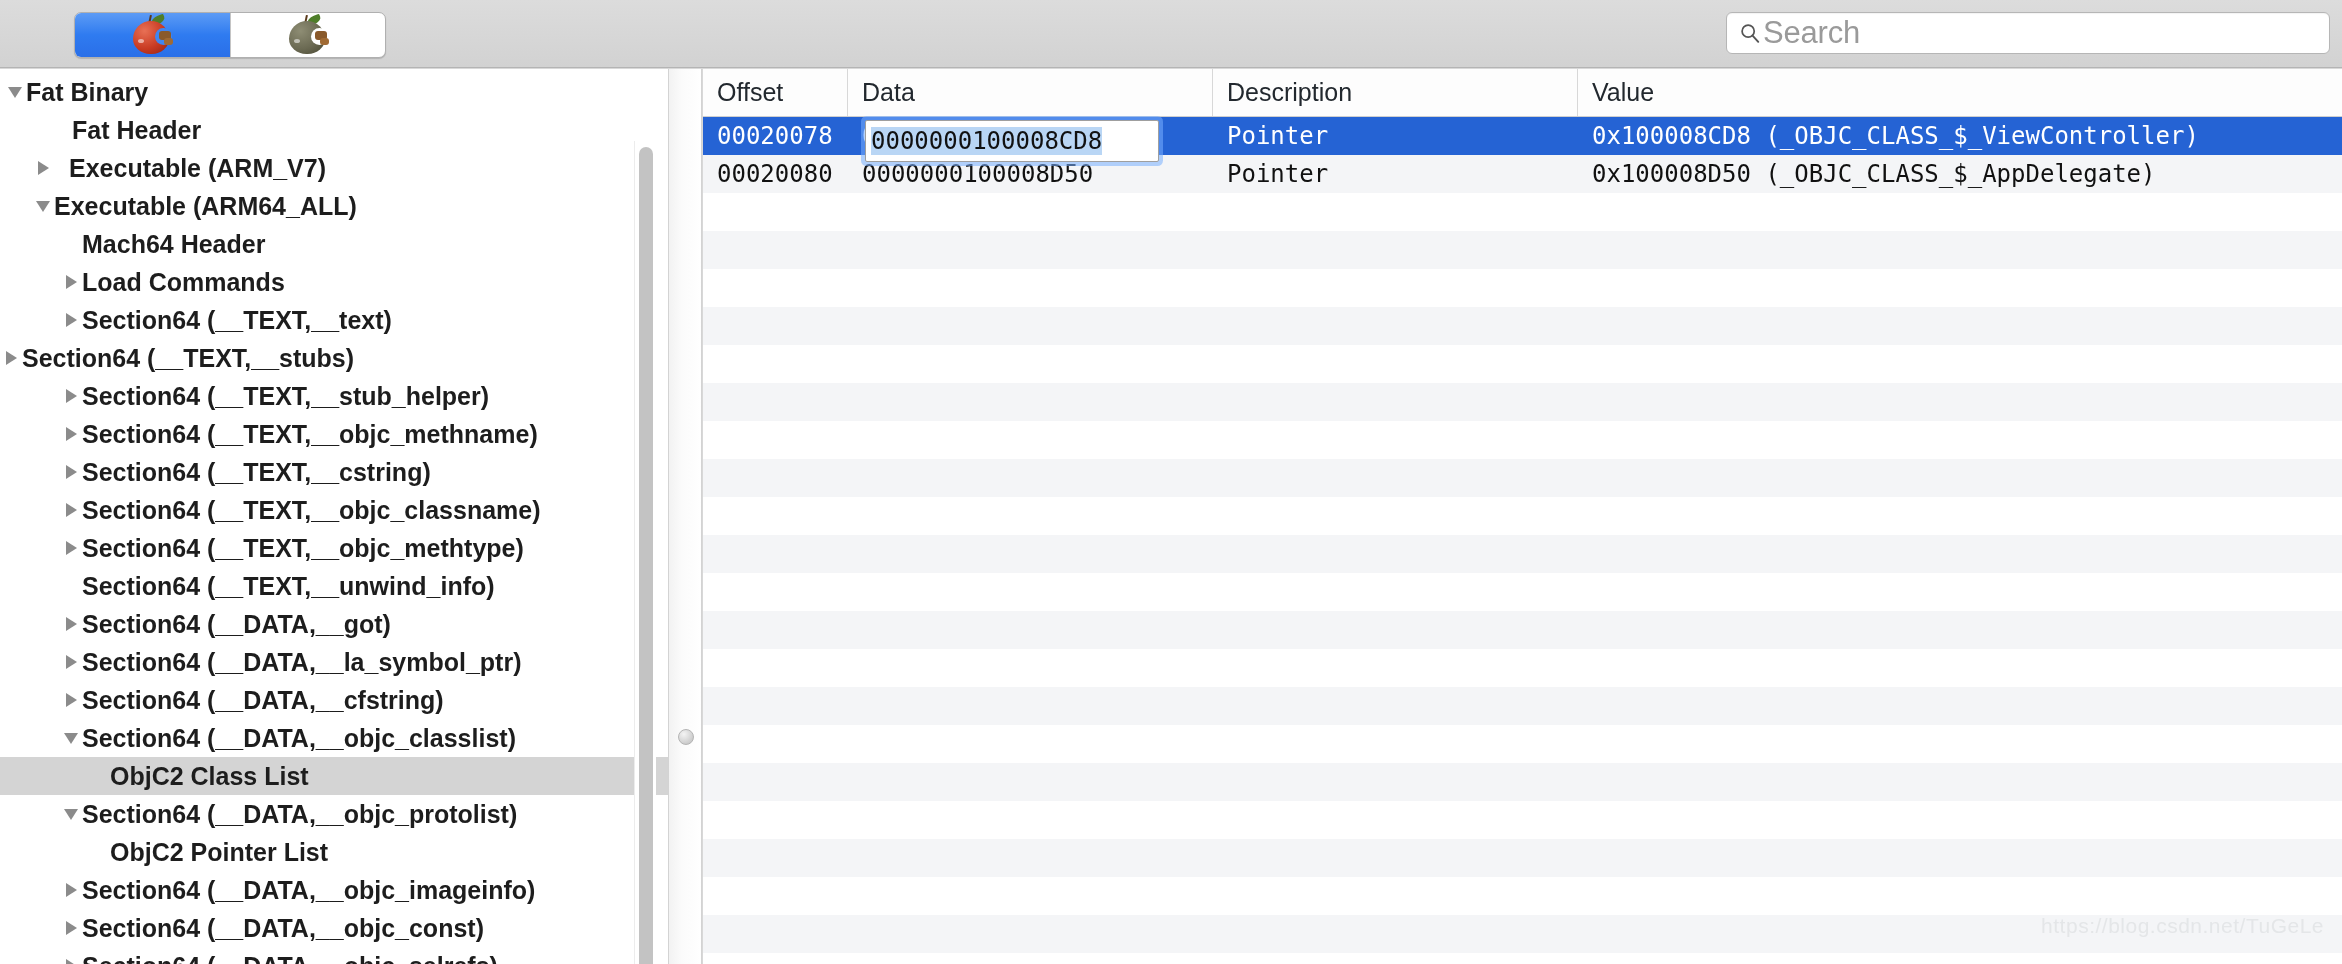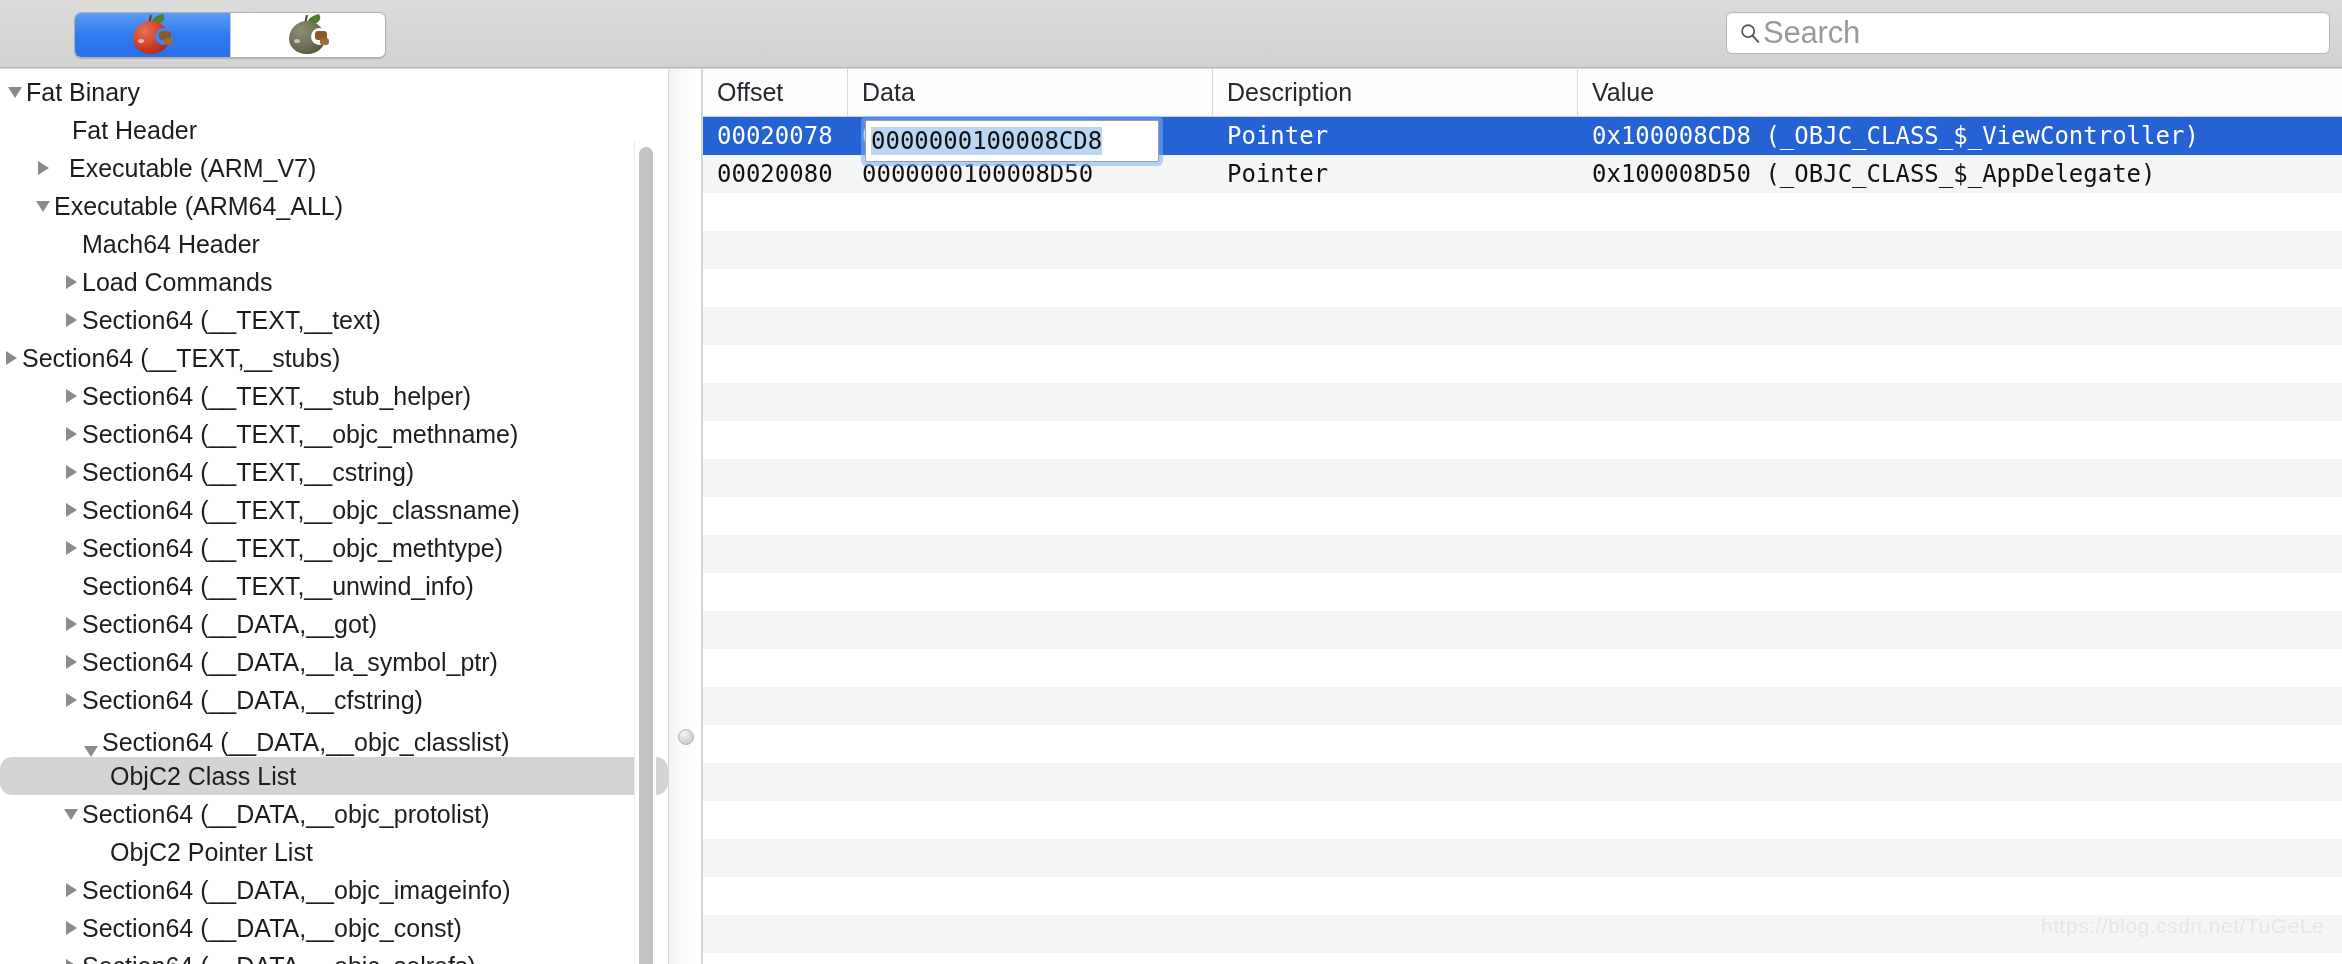--- a/index.html
+++ b/index.html
@@ -84,24 +84,24 @@
   .searchbox .ph { color:#9a9a9a; font-size:31px; letter-spacing:-.2px; }
 
   
   .sidebar {
     position:absolute; left:0; top:69px; width:668px; height:895px;
     background:#fff; overflow:hidden;
   }
   .tree { padding-top:4px; }
   .node {
     height:38px; display:flex; align-items:center;
-    font-size:25px; font-weight:normal; color:#1d1d1d;
+    font-size:25px; font-weight:bold; color:#1d1d1d;
     white-space:nowrap; padding-right:6px;
   }
-  .node.selected { background:#d4d4d4;border-radius:12px; }
+  .node.selected { background:#d4d4d4; }
   .tw {
     width:22px; flex:0 0 22px; display:flex; align-items:center; justify-content:center;
   }
   .tri { width:0; height:0; }
   .tri.closed {
     border-left:11px solid #8b8b8b;
     border-top:7px solid transparent; border-bottom:7px solid transparent;
   }
   .tri.open {
     border-top:11px solid #8b8b8b;
@@ -306,21 +306,21 @@
             <span class="tri closed"></span>
           </span>
           <span>Section64 (__DATA,__la_symbol_ptr)</span>
         </div>
         <div class="node" style="padding-left: 60px;">
           <span class="tw">
             <span class="tri closed"></span>
           </span>
           <span>Section64 (__DATA,__cfstring)</span>
         </div>
-        <div class="node" style="padding-left: 80px; align-items: flex-end;">
+        <div class="node" style="padding-left: 60px;">
           <span class="tw">
             <span class="tri open"></span>
           </span>
           <span>Section64 (__DATA,__objc_classlist)</span>
         </div>
         <div class="node selected" style="padding-left: 88px;">
           <span class="tw"></span>
           <span>ObjC2 Class List</span>
         </div>
         <div class="node" style="padding-left: 60px;">

